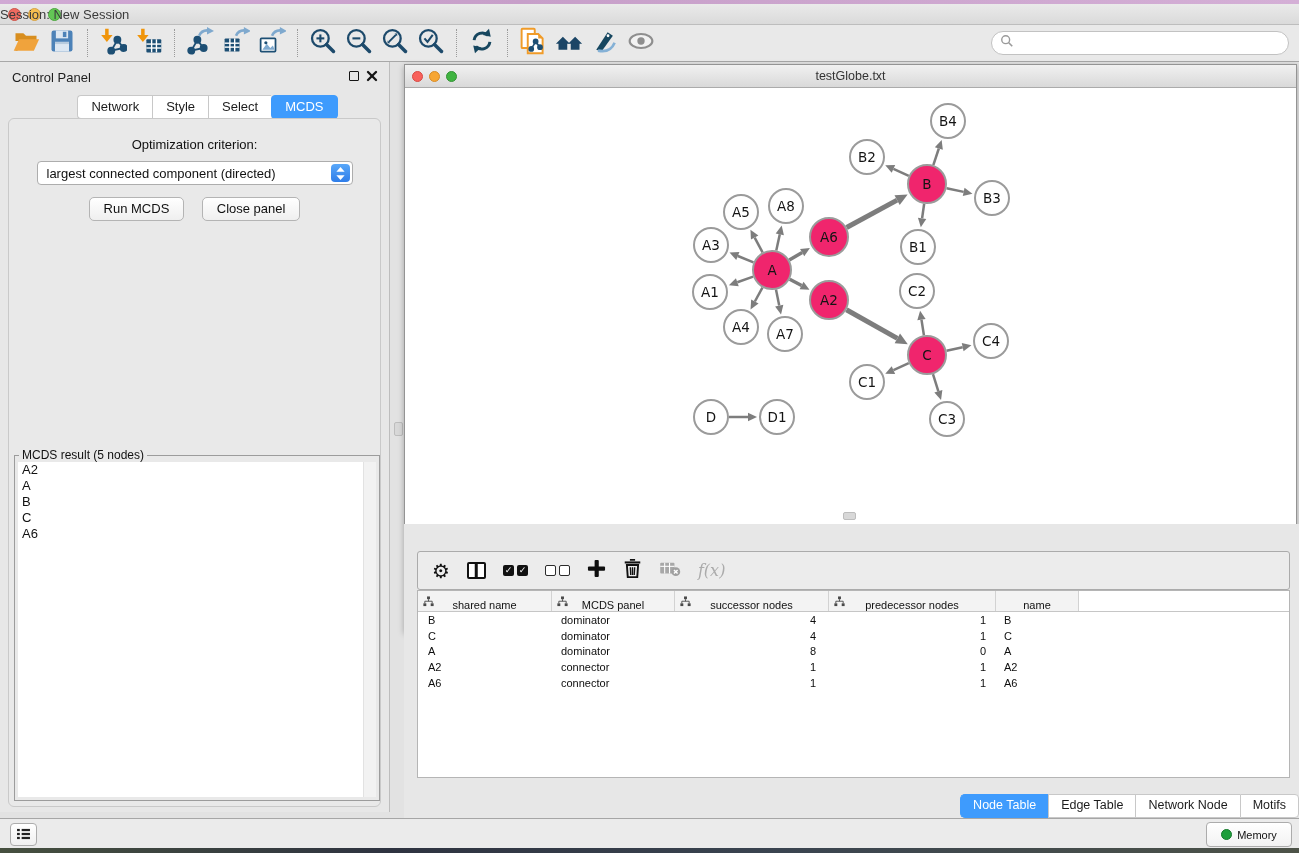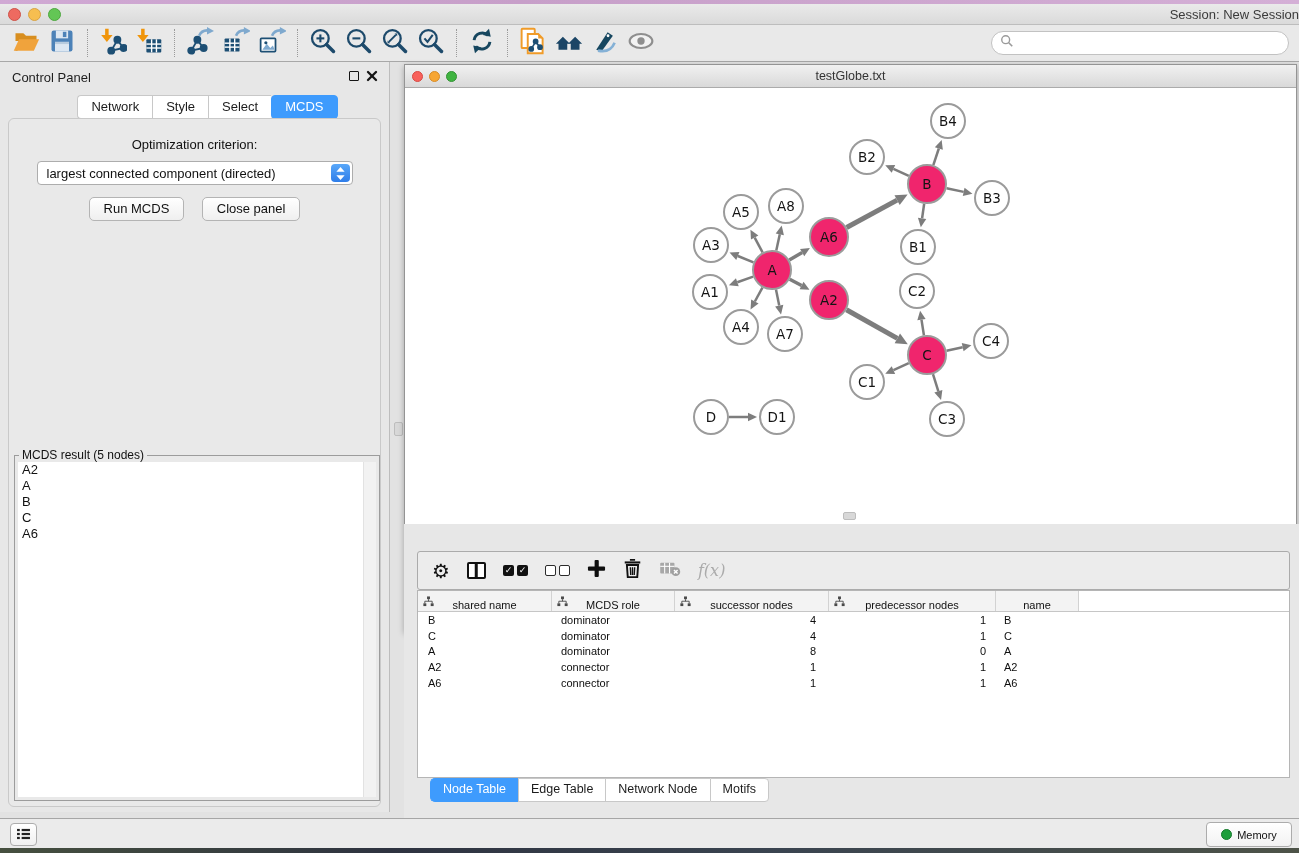--- a/index.html
+++ b/index.html
@@ -8,21 +8,21 @@
 
   
   .desktop-top { position:absolute; top:0; left:0; width:100%; height:4px;
     background:linear-gradient(90deg,#D0A9D4,#C79FC9 40%,#D4AFD6); }
   .desktop-bottom { position:absolute; top:848px; left:0; width:100%; height:5px;
     background:linear-gradient(90deg,#46503f,#2e3340 30%,#3a4450 60%,#4d5348); }
 
   
   .titlebar { position:absolute; top:4px; left:0; width:100%; height:21px;
     background:linear-gradient(#EAEAEA,#DADADA); border-bottom:1px solid #BDBDBD; }
-  .titlebar .title { position:absolute; left:0; right:0; top:3px; text-align:right;
+  .titlebar .title { position:absolute; left:0; right:0; top:3px; text-align:left;
     font-size:13px; color:#3b3b3b; }
   .tl { position:absolute; border-radius:50%; }
   .titlebar .tl { width:13px; height:13px; top:4px; }
   .tl.red { background:#EE6A60; border:1px solid #CE5248; }
   .tl.yellow { background:#F6BE50; border:1px solid #D8A343; }
   .tl.green { background:#63C655; border:1px solid #4EA73F; }
 
   
   .toolbar { position:absolute; top:25px; left:0; width:100%; height:37px; background:#E9E9E9;
     border-bottom:1px solid #A8A8A8; display:flex; align-items:center; padding-left:8px; }
@@ -116,21 +116,21 @@
   .th .h-ico { position:absolute; left:5px; top:5px; }
   .th.filler { background:#fff; border-right:none; }
   .tp-row { display:grid; grid-template-columns:134px 123px 154px 167px 83px 1fr; height:15.7px;
     font-size:11px; color:#0d0d0d; align-items:center; }
   .td.c0 { padding-left:10px; }
   .td.c1 { padding-left:9px; }
   .td.c2 { text-align:right; padding-right:13px; }
   .td.c3 { text-align:right; padding-right:10px; }
   .td.c4 { padding-left:8px; }
 
-  .tp-tabs { position:absolute; left:0; right:0; top:254px; text-align:left; }
+  .tp-tabs { position:absolute; left:0; right:0; top:270px; text-align:right; }
   .tp-tabs .tab { font-size:12.5px; padding:3px 12px 4px; }
   .tp-tabs .tab.active { border-radius:5px 0 0 5px; }
 
   
   .status-bar { position:absolute; top:818px; left:0; width:100%; height:30px; background:#EBEBEB;
     border-top:1px solid #A6A6A6; }
   .sb-list-btn { position:absolute; left:10px; top:4px; width:27px; height:23px;
     background:linear-gradient(#FFF,#F0F0F0); border:1px solid #ACACAC; border-radius:4px;
     display:flex; align-items:center; justify-content:center; }
   .sb-memory { position:absolute; right:7px; top:3px; width:86px; height:25px;
@@ -532,21 +532,21 @@
               </svg></span>
             <span>shared name</span>
           </span>
         <span class="th">
             <span class="h-ico"><svg viewBox="0 0 12 12" width="11" height="11">
                 <rect x="4.4" y="0.5" width="3.2" height="3" fill="#4a4a4a"></rect>
                 <rect x="0.4" y="8" width="3.2" height="3" fill="#4a4a4a"></rect>
                 <rect x="8.4" y="8" width="3.2" height="3" fill="#4a4a4a"></rect>
                 <path d="M6 3.5v2.2M2 8V5.7h8V8" stroke="#4a4a4a" fill="none"></path>
               </svg></span>
-            <span>MCDS role</span>
+            <span>MCDS panel</span>
           </span>
         <span class="th">
             <span class="h-ico"><svg viewBox="0 0 12 12" width="11" height="11">
                 <rect x="4.4" y="0.5" width="3.2" height="3" fill="#4a4a4a"></rect>
                 <rect x="0.4" y="8" width="3.2" height="3" fill="#4a4a4a"></rect>
                 <rect x="8.4" y="8" width="3.2" height="3" fill="#4a4a4a"></rect>
                 <path d="M6 3.5v2.2M2 8V5.7h8V8" stroke="#4a4a4a" fill="none"></path>
               </svg></span>
             <span>successor nodes</span>
           </span>

